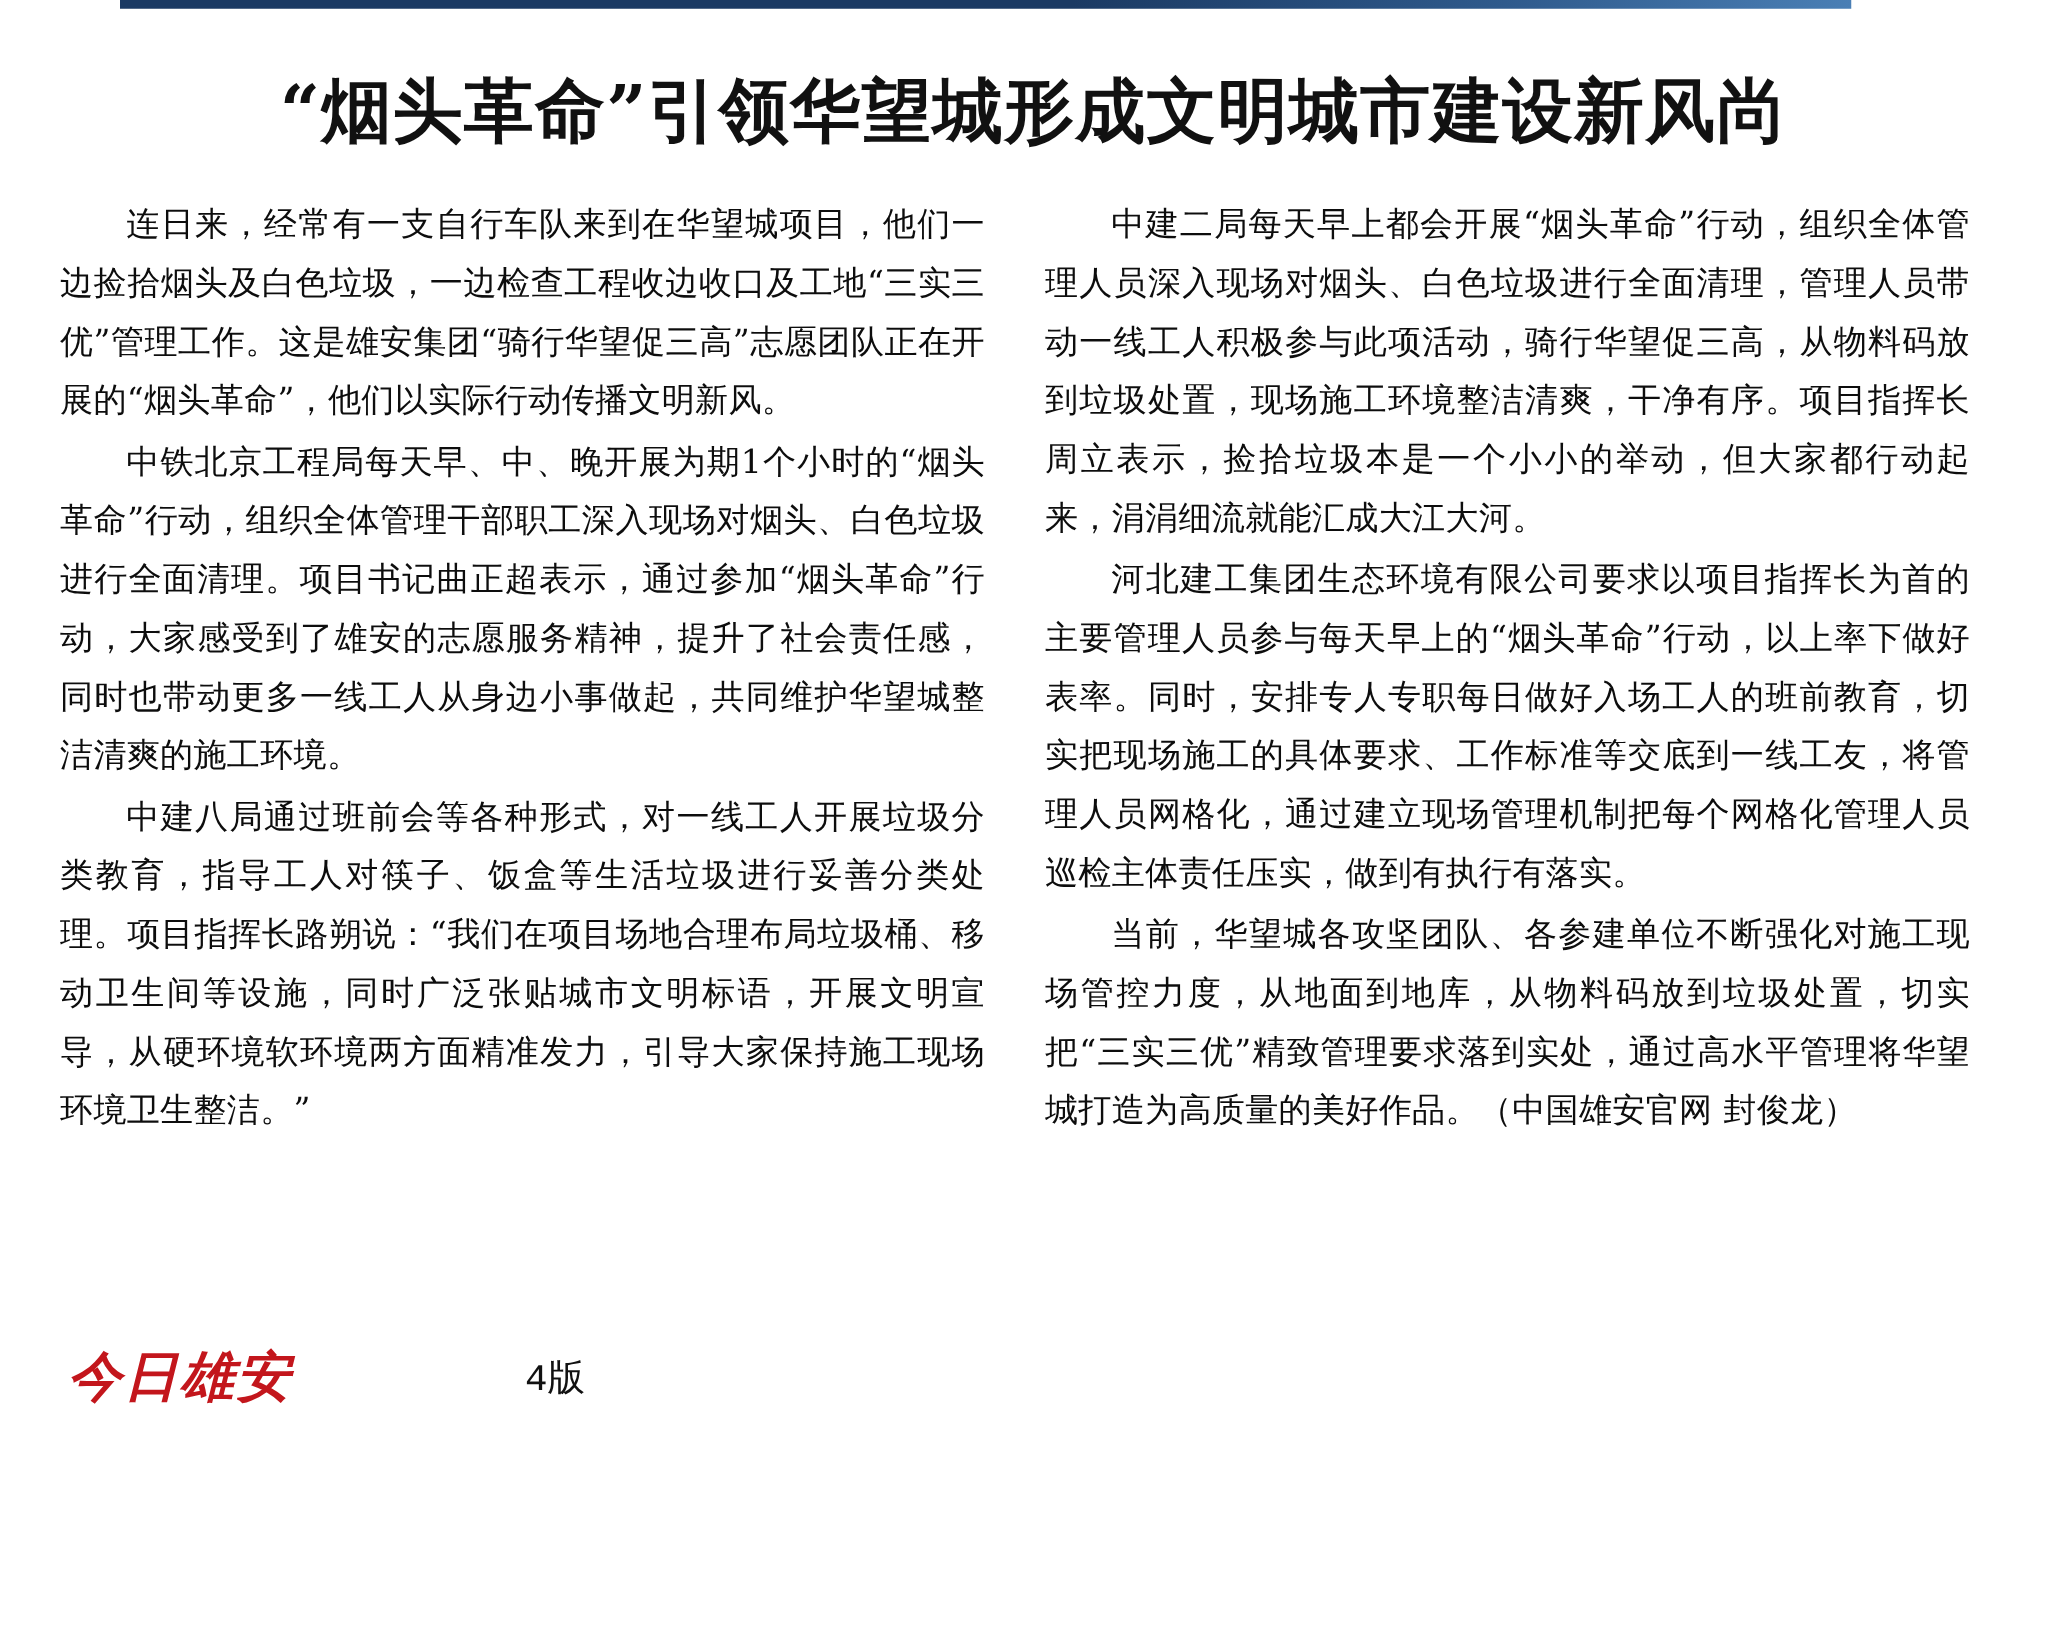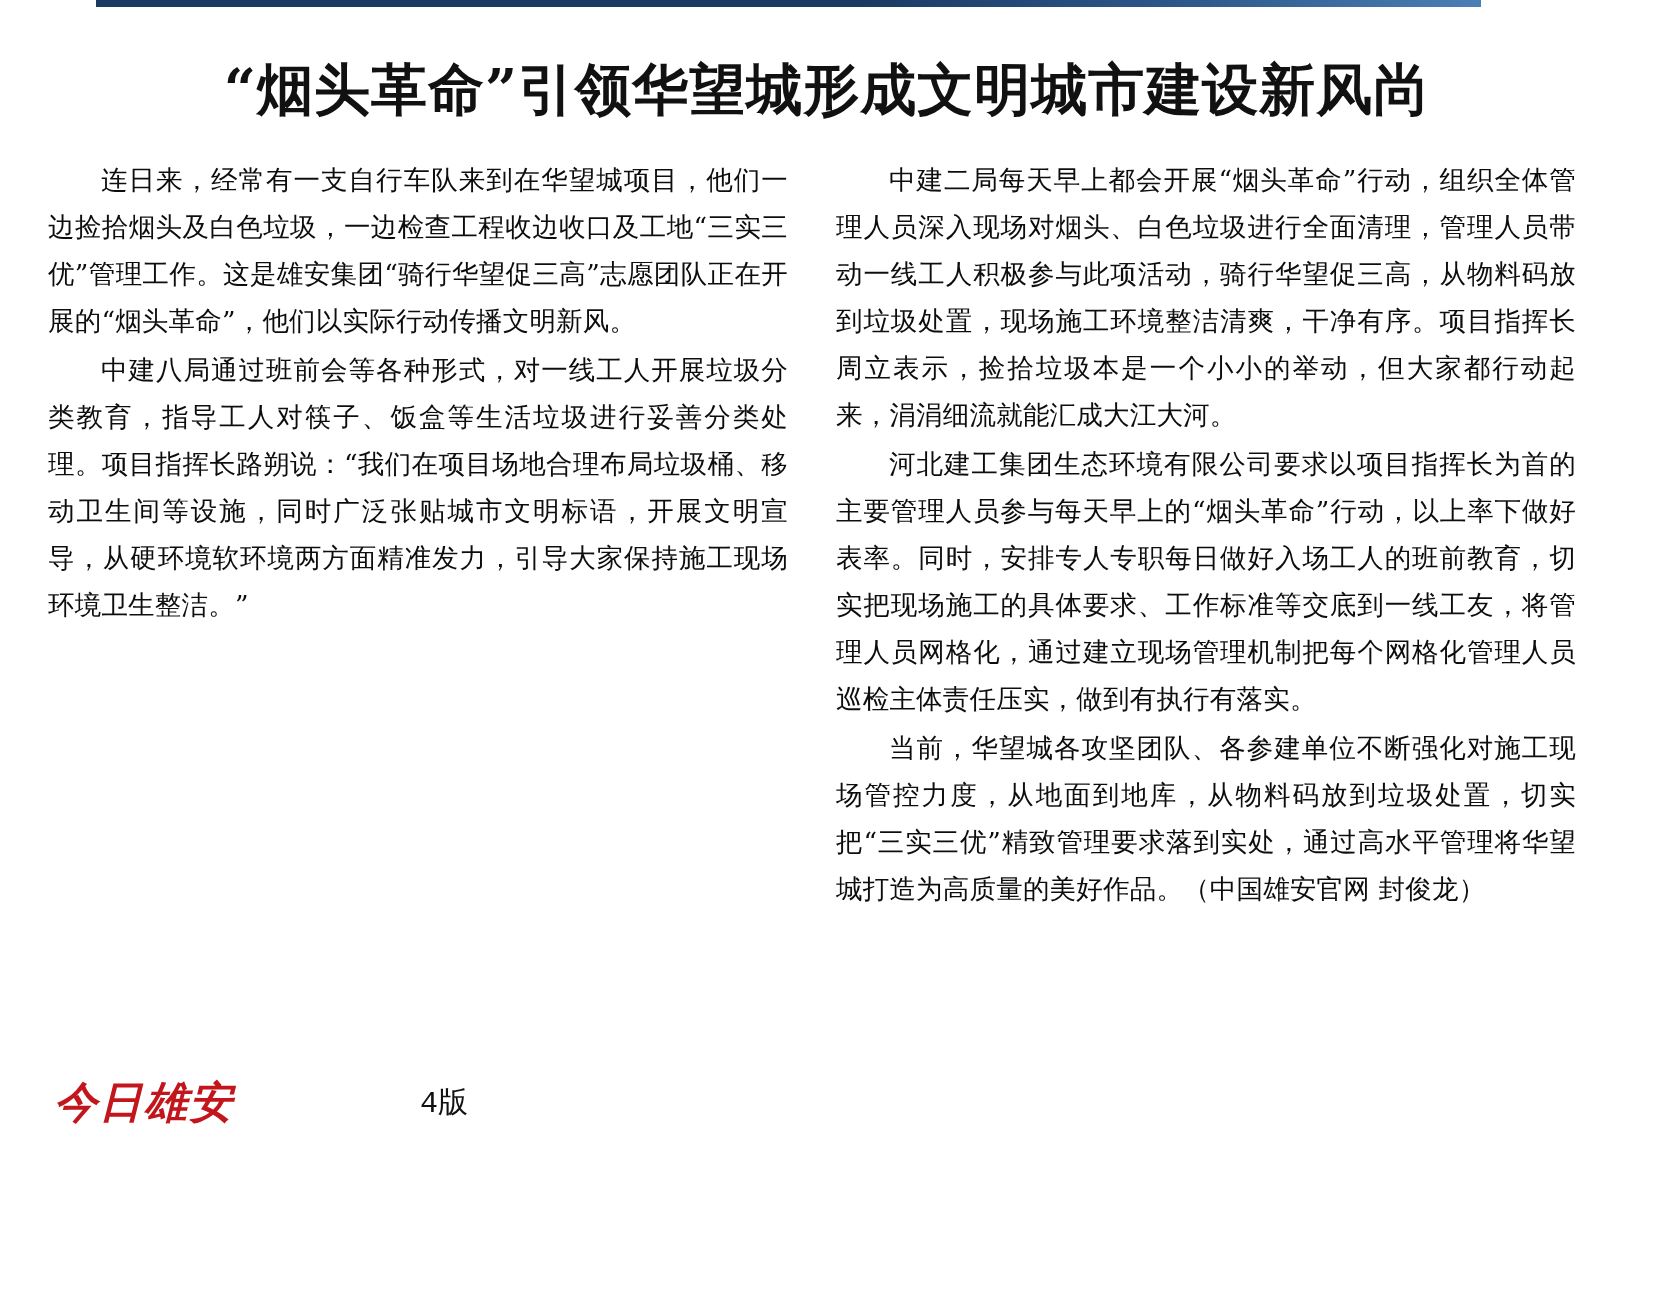--- a/index.html
+++ b/index.html
@@ -99,20 +99,21 @@
 </head>
 <body>
 
 <div class="top-rule"></div>
 
 <h1 class="headline">“烟头革命”引领华望城形成文明城市建设新风尚</h1>
 
 <div class="columns">
   <div class="col">
     <p>连日来，经常有一支自行车队来到在华望城项目，他们一边捡拾烟头及白色垃圾，一边检查工程收边收口及工地“三实三优”管理工作。这是雄安集团“骑行华望促三高”志愿团队正在开展的“烟头革命”，他们以实际行动传播文明新风。</p>
+    <p>中铁北京工程局每天早、中、晚开展为期1个小时的“烟头革命”行动，组织全体管理干部职工深入现场对烟头、白色垃圾进行全面清理。项目书记曲正超表示，通过参加“烟头革命”行动，大家感受到了雄安的志愿服务精神，提升了社会责任感，同时也带动更多一线工人从身边小事做起，共同维护华望城整洁清爽的施工环境。</p>
     <p>中建八局通过班前会等各种形式，对一线工人开展垃圾分类教育，指导工人对筷子、饭盒等生活垃圾进行妥善分类处理。项目指挥长路朔说：“我们在项目场地合理布局垃圾桶、移动卫生间等设施，同时广泛张贴城市文明标语，开展文明宣导，从硬环境软环境两方面精准发力，引导大家保持施工现场环境卫生整洁。”</p>
   </div>
   <div class="col">
     <p>中建二局每天早上都会开展“烟头革命”行动，组织全体管理人员深入现场对烟头、白色垃圾进行全面清理，管理人员带动一线工人积极参与此项活动，骑行华望促三高，从物料码放到垃圾处置，现场施工环境整洁清爽，干净有序。项目指挥长周立表示，捡拾垃圾本是一个小小的举动，但大家都行动起来，涓涓细流就能汇成大江大河。</p>
     <p>河北建工集团生态环境有限公司要求以项目指挥长为首的主要管理人员参与每天早上的“烟头革命”行动，以上率下做好表率。同时，安排专人专职每日做好入场工人的班前教育，切实把现场施工的具体要求、工作标准等交底到一线工友，将管理人员网格化，通过建立现场管理机制把每个网格化管理人员巡检主体责任压实，做到有执行有落实。</p>
     <p>当前，华望城各攻坚团队、各参建单位不断强化对施工现场管控力度，从地面到地库，从物料码放到垃圾处置，切实把“三实三优”精致管理要求落到实处，通过高水平管理将华望城打造为高质量的美好作品。（中国雄安官网 封俊龙）</p>
   </div>
 </div>
 
 <div class="footer">

